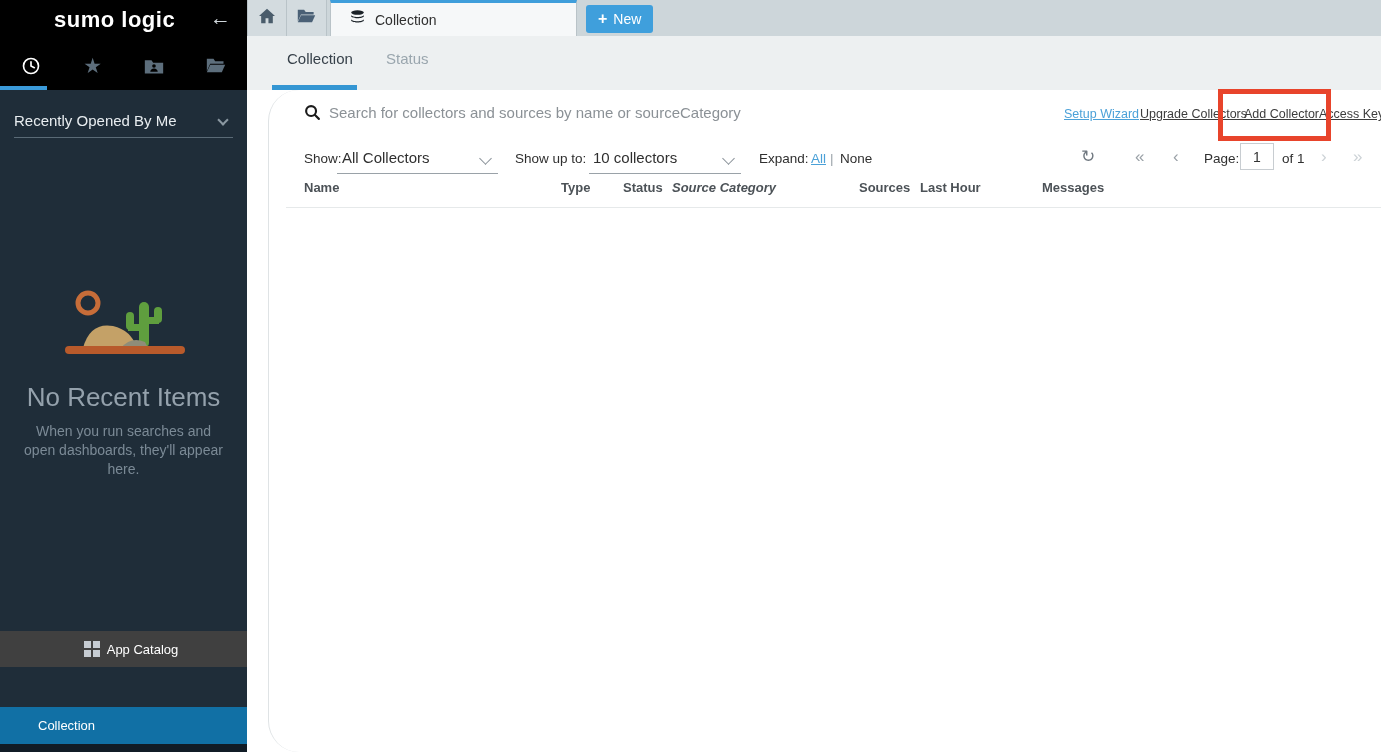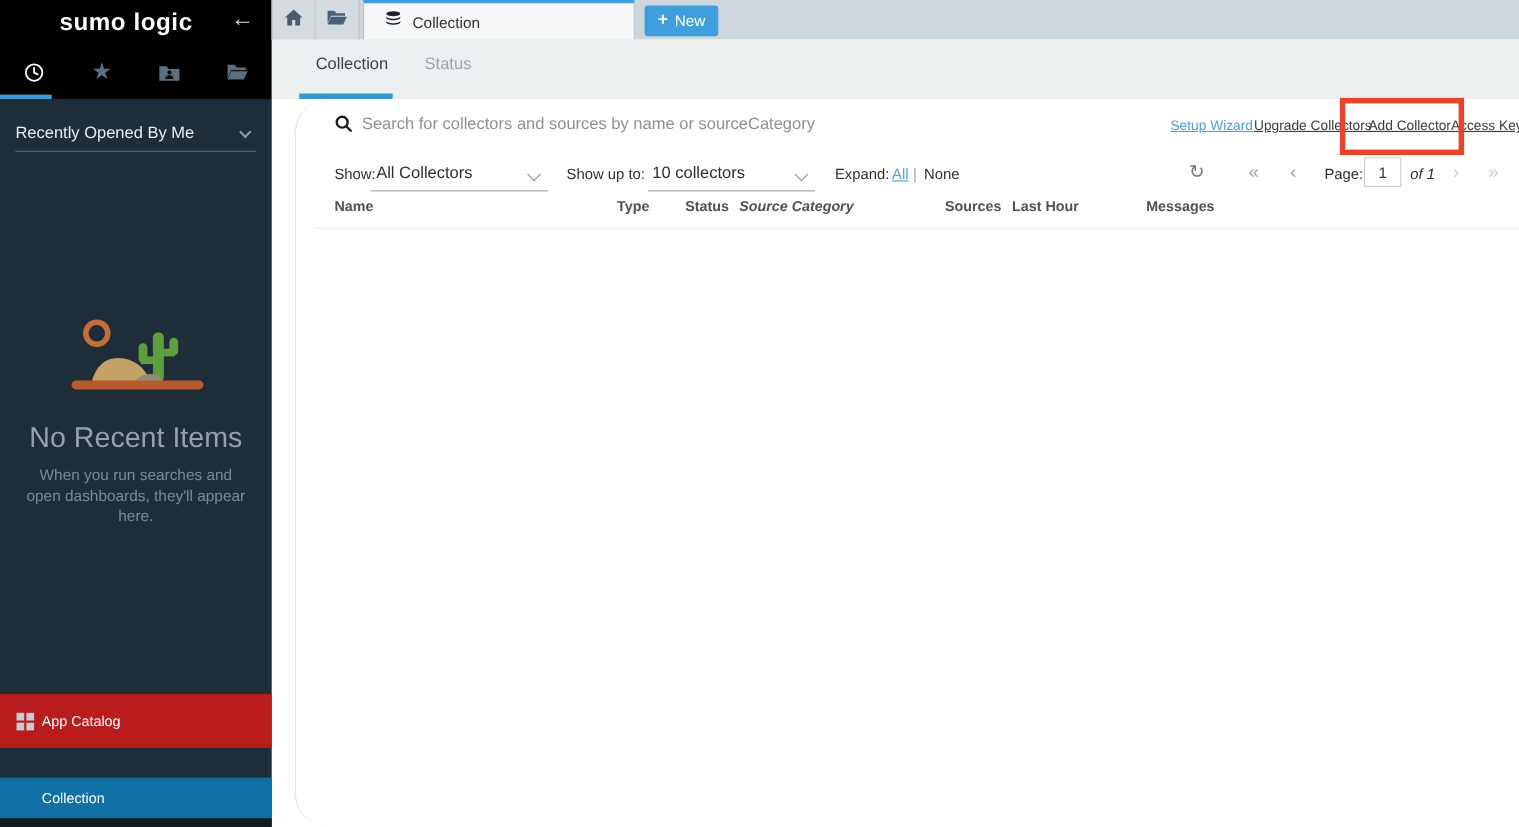--- a/index.html
+++ b/index.html
@@ -20,21 +20,21 @@
   .recent-dd { position:absolute; left:14px; top:112px; width:219px; color:#e8edf0; font-size:15px; cursor:pointer; }
   .recent-dd .chev { position:absolute; right:6px; top:4px; width:8px; height:8px; border-right:2px solid #8b98a2; border-bottom:2px solid #8b98a2; transform:rotate(45deg); }
   .recent-underline { position:absolute; left:14px; top:137px; width:219px; height:1px; background:#5a6a76; }
 
   .illustration { position:absolute; left:55px; top:288px; }
   .empty-title { position:absolute; left:0; top:382px; width:247px; text-align:center; color:#94a1ac; font-size:26px; font-weight:400; }
   .empty-desc { position:absolute; left:20px; top:422px; width:207px; text-align:center; color:#7b8a96; font-size:14px; line-height:19px; }
 
   .side-item { position:absolute; left:0; width:247px; display:flex; align-items:center; cursor:pointer; color:#fff; font-size:13px; }
   .side-item .ico { width:16px; margin-left:15px; margin-right:7px; display:flex; }
-  .item-appcatalog { top:631px; height:49px; background:#b91c1c; }
+  .item-appcatalog { top:631px; height:36px; background:#404040;justify-content:center; }
   .item-managedata { top:666px; height:41px; background:#4a525b; }
   .item-collection { top:707px; height:37px; background:#1170a5; padding-left:38px; }
   .side-bottom-sliver { position:absolute; left:0; top:744px; width:247px; height:8px; background:#111c26; }
   .grid-ico { display:grid; grid-template-columns:7px 7px; grid-template-rows:7px 7px; gap:2px; }
   .grid-ico span { background:#c6ccd2; }
 
   
   .tabstrip { position:absolute; left:247px; top:0; width:1134px; height:36px; background:#cdd6da; }
   .strip-btn { position:absolute; top:0; width:40px; height:36px; background:#d3dbdf; border-right:1px solid #b9c3c8; display:flex; align-items:center; justify-content:center; cursor:pointer; }
   .btn-home { left:0; border-left:1px solid #b9c3c8; }
@@ -69,21 +69,21 @@
   .expand-all { position:absolute; top:9px; font-size:13.5px; color:#4ba1d8; text-decoration:underline; cursor:pointer; }
   .expand-sep { position:absolute; top:9px; font-size:13.5px; color:#9aa2a8; }
   .expand-none { position:absolute; top:9px; font-size:13.5px; color:#2f2f2f; cursor:pointer; }
 
   .refresh { position:absolute; left:812px; top:4px; font-size:17px; color:#707880; cursor:pointer; }
   .pg-chev { position:absolute; top:5px; font-size:17px; cursor:pointer; }
   .pg-enabled { color:#9aa1a7; }
   .pg-disabled { color:#ccd2d6; }
   .pg-label { position:absolute; top:9px; font-size:13.5px; color:#2f2f2f; }
   .pg-input { position:absolute; left:971px; top:1px; width:34px; height:27px; border:1px solid #c8cdd1; text-align:center; font-size:14px; color:#333; font-family:inherit; }
-  .pg-of { position:absolute; left:1013px; top:9px; font-size:13.5px; color:#2f2f2f;font-style:italic; }
+  .pg-of { position:absolute; left:1013px; top:9px; font-size:13.5px; color:#2f2f2f; }
 
   .thead { position:absolute; left:0; top:90px; width:1113px; height:24px; }
   .th { position:absolute; top:0; font-size:13px; font-weight:bold; color:#4c5257; cursor:pointer; }
   .thead-divider { position:absolute; left:17px; right:0; top:117px; height:1px; background:#e6e9ea; }
   .empty-msg { position:absolute; left:35px; top:131px; font-size:13.5px; color:#3e3e3e; }
 
   
   .annotation { position:absolute; left:1218px; top:89px; width:113px; height:52px; border:5px solid #e8442b; z-index:50; pointer-events:none; }
 </style>
 </head>

